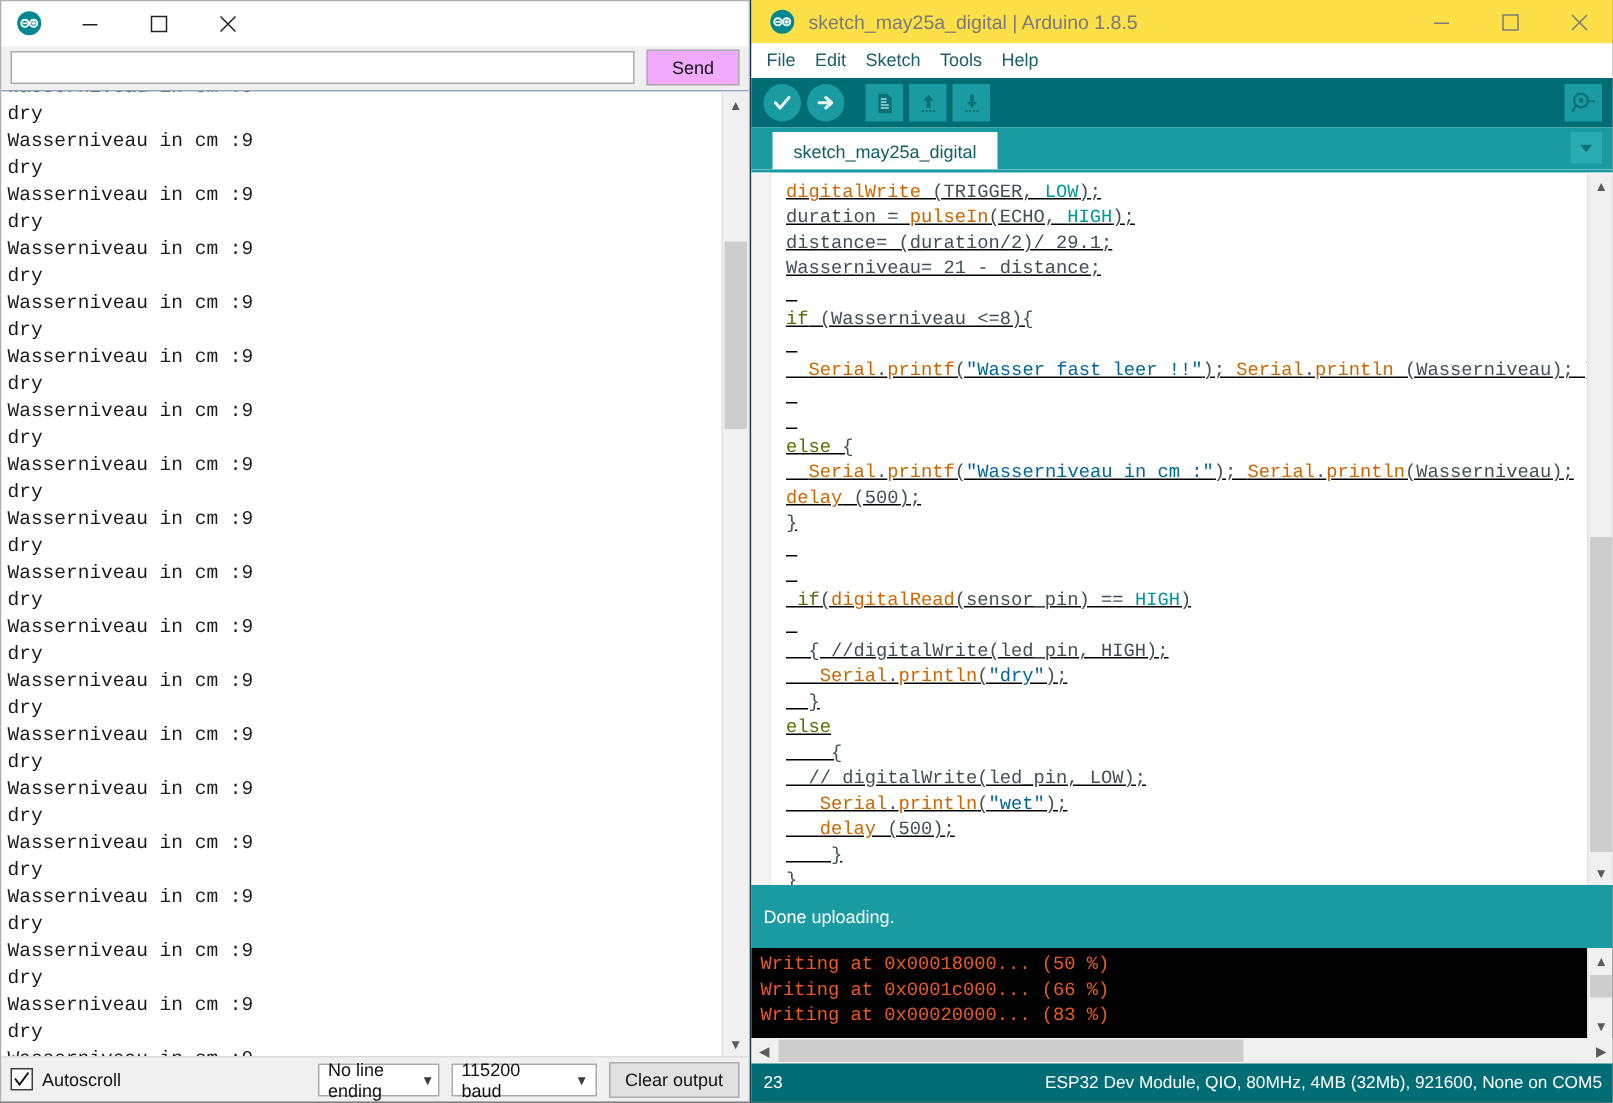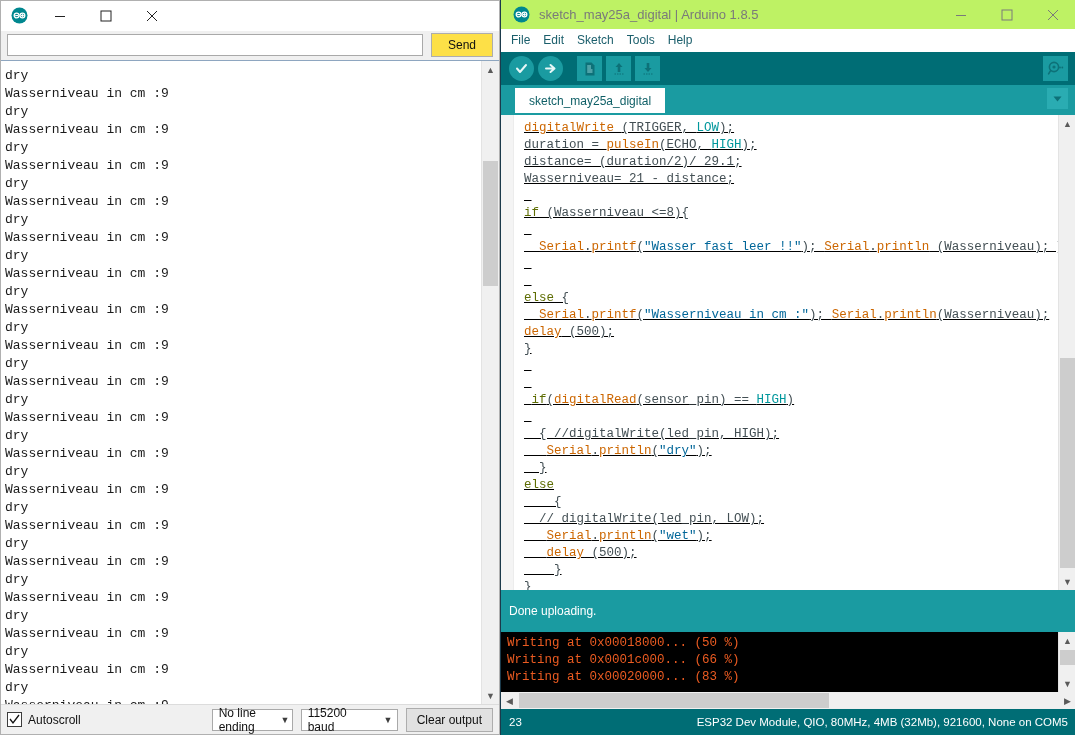--- a/index.html
+++ b/index.html
@@ -39,21 +39,21 @@
     box-sizing: border-box;
   }
   #serial-input {
     flex: 1; height: 22px; background: #fff;
     border: 1px solid #a9a9a9; box-sizing: border-box;
     font-family: "Liberation Sans", sans-serif; font-size: 12px;
     padding: 0 4px; outline: none; color: #111;
   }
   #serial-send-btn {
     width: 60px; height: 22px; margin-left: 8px; flex: none;
-    background: #fde047; border: 1px solid #adadad;
+    background: #f0abfc; border: 1px solid #adadad;
     font-family: "Liberation Sans", sans-serif; font-size: 12px;
     color: #111; cursor: default;
     display: flex; align-items: center; justify-content: center;
   }
 
   #serial-body {
     flex: 1; position: relative; background: #ffffff;
     border-top: 1px solid #8ea6c0;
     overflow: hidden; display: flex;
   }
@@ -120,21 +120,21 @@
     display: flex; align-items: center; justify-content: center;
   }
 
   
   #ide-window {
     position: absolute; left: 500px; top: 0; width: 575px; height: 735px;
     background: #ffffff; display: flex; flex-direction: column;
     border-left: 1px solid #1b3a4b;
   }
   #ide-titlebar {
-    height: 29px; background: #bef264; flex: none;
+    height: 29px; background: #fde047; flex: none;
     display: flex; align-items: center;
   }
   #ide-title-icon { width: 17px; height: 17px; margin-left: 12px; margin-right: 9px; flex: none; }
   #ide-title-text { font-size: 13px; color: #7a7a7a; flex: 1; }
   #ide-menubar {
     height: 22px; background: #ffffff; flex: none;
     display: flex; align-items: center; padding-left: 10px;
     border-bottom: 1px solid #ffffff;
   }
   .menu-item { font-size: 12px; color: #1a5e6b; padding: 0 8px 0 0; margin-right: 5px; }

